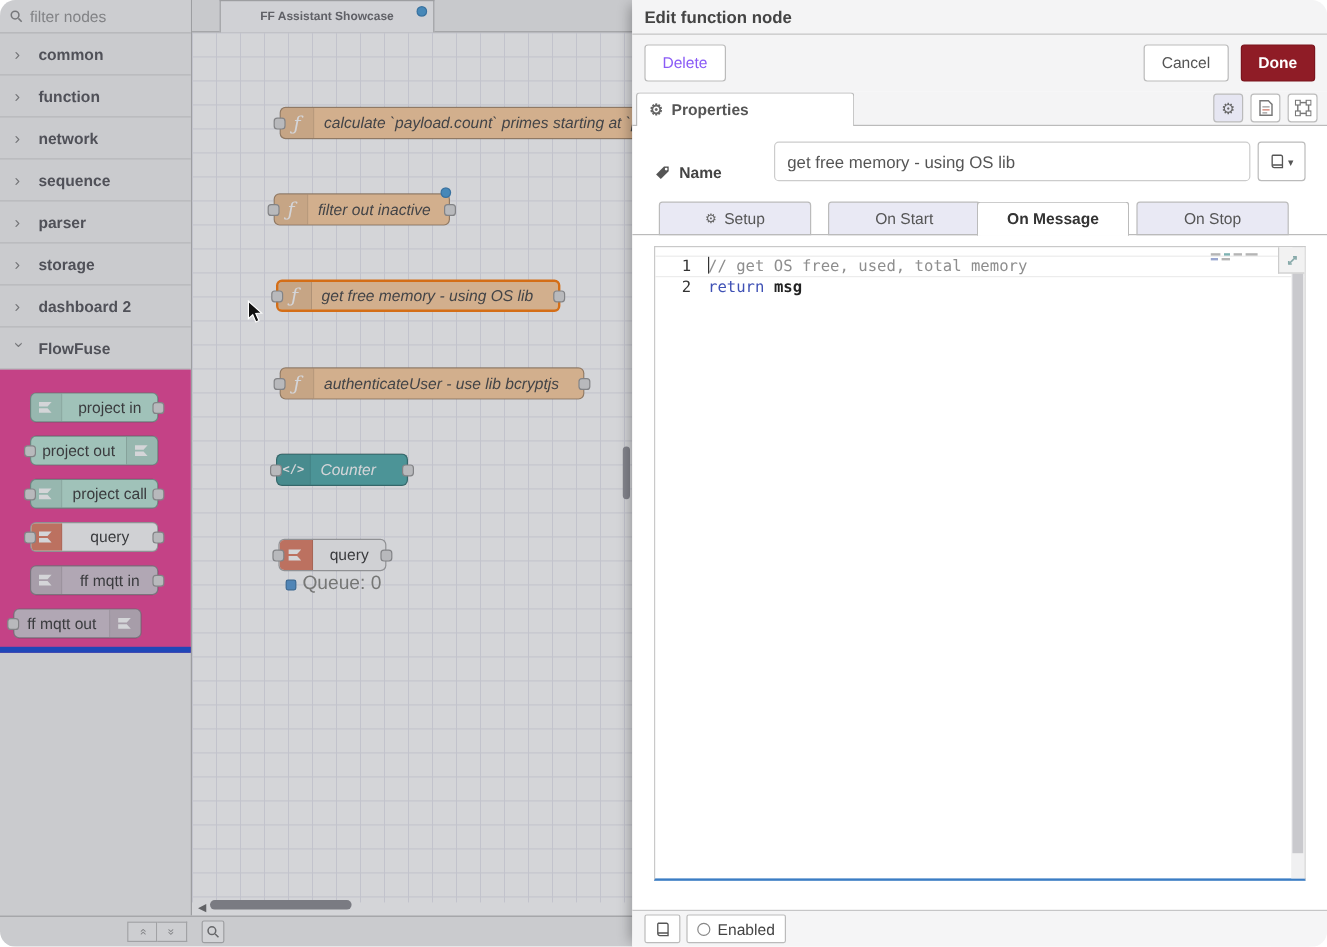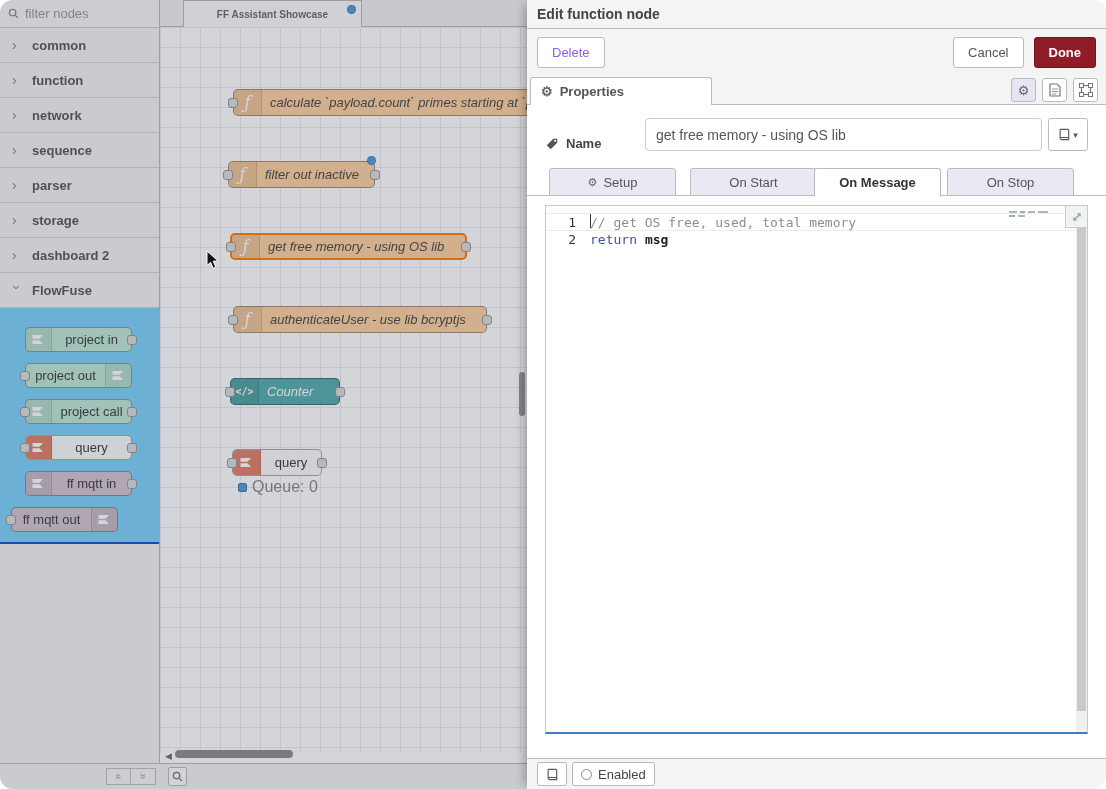--- a/index.html
+++ b/index.html
@@ -8,21 +8,21 @@
 
   
   .palette { position:absolute; left:0; top:0; width:160px; height:763px; background:#f3f3f3; border-right:1px solid #bbb; }
   .palette-search { height:28px; border-bottom:1px solid #ccc; display:flex; align-items:center; padding:0 8px; gap:6px; background:#f6f6f6; }
   .palette-search input { border:none; background:transparent; outline:none; font-size:13px; color:#777; width:110px; font-family:"Liberation Sans",sans-serif; }
   .palette-search input::placeholder { color:#999; }
   .pcat { height:35px; border-bottom:1px solid #d4d4d4; display:flex; align-items:center; padding-left:12px; gap:10px; background:#f3f3f3; cursor:pointer; }
   .pcat .chev { color:#888; font-size:14px; display:inline-block; width:10px; }
   .pcat.expanded .chev { transform:rotate(90deg); }
   .pcat .pcat-label { font-weight:600; color:#5a5a60; font-size:13px; }
-  .pcat-body { background:#7dd3fc; position:relative; height:236px; border-bottom:2px solid #1d4ed8; }
+  .pcat-body { background:#ec4899; position:relative; height:236px; border-bottom:5px solid #1d4ed8; }
 
   .pnode { position:absolute; width:107px; height:25px; border:1px solid rgba(0,0,0,0.32); border-radius:5px; display:flex; }
   .pnode .nlabel { flex:1; display:flex; align-items:center; justify-content:center; font-size:13px; color:#3f3f3f; white-space:nowrap; }
   .nicon { width:26px; display:flex; align-items:center; justify-content:center; background:rgba(0,0,0,0.06); }
   .nicon.left { border-right:1px solid rgba(0,0,0,0.12); border-radius:4px 0 0 4px; }
   .nicon.right { border-left:1px solid rgba(0,0,0,0.12); border-radius:0 4px 4px 0; }
   .pnode.teal { background:#bfe8d9; }
   .pnode.mauve { background:#d4c6d2; }
   .pnode.whitebody { background:#fbfbfb; }
   .pnode.whitebody .nicon { background:#e2836a; }

